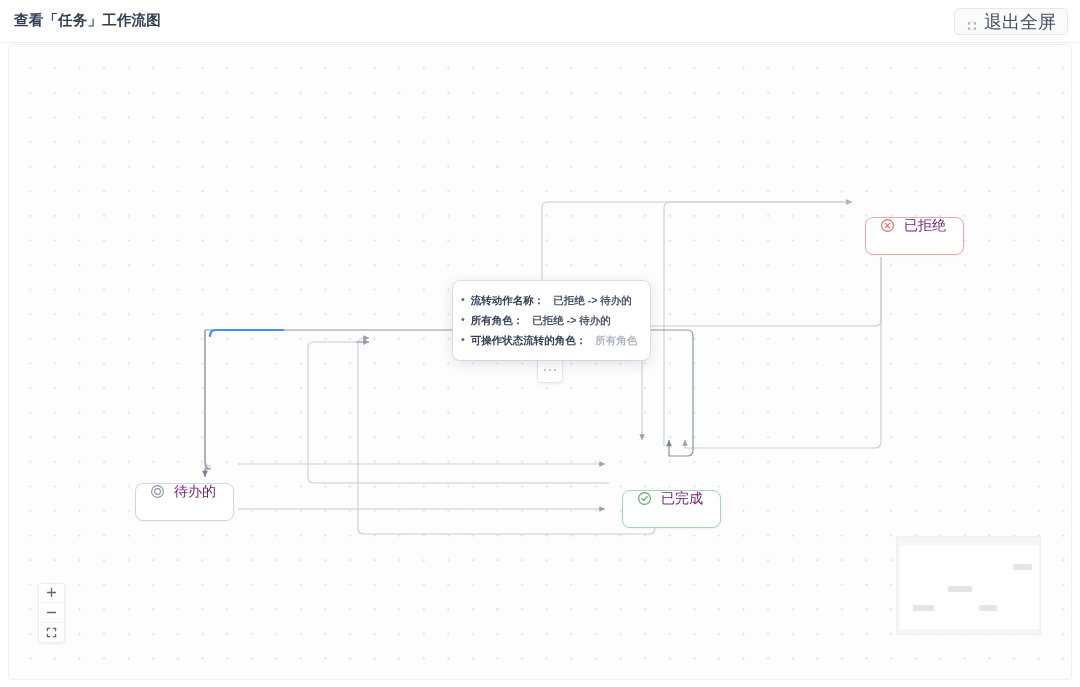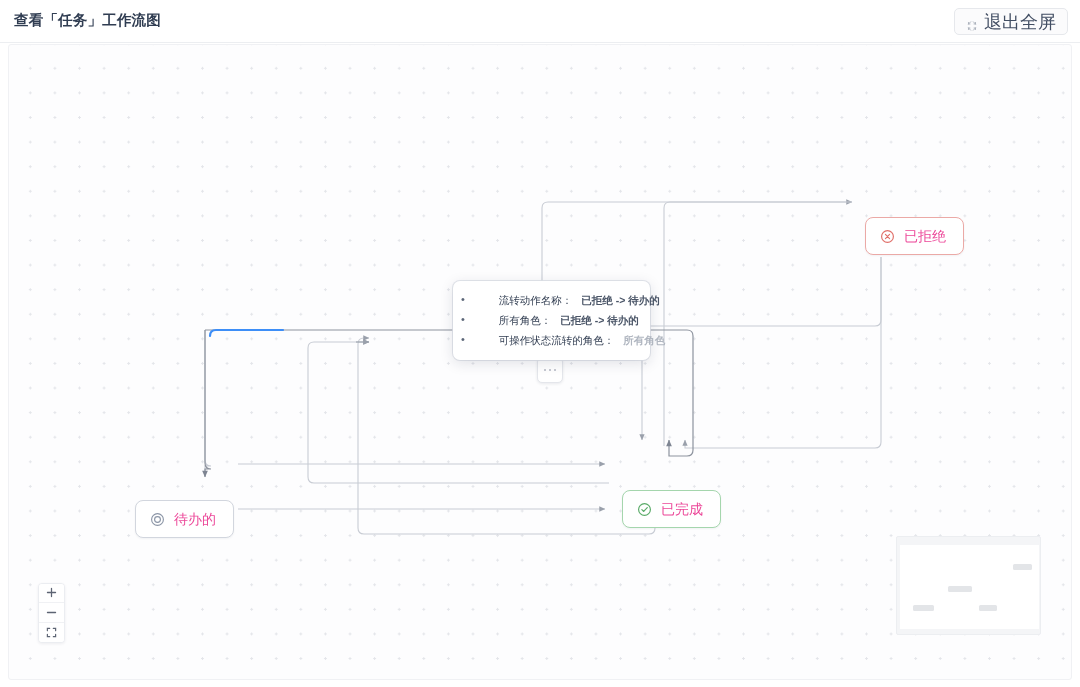--- a/index.html
+++ b/index.html
@@ -52,33 +52,33 @@
     background-image: radial-gradient(circle, #dfe1e6 1px, rgba(0,0,0,0) 1.1px);
     background-size: 24.6px 24.6px;
     background-position: 9px 11px;
     opacity: .85;
   }
   .edge-layer { position: absolute; inset: 0; }
 
   
   .node {
     position: absolute;
-    display: flex; align-items: center; gap: 9px;
+    display: flex; gap: 9px;
     height: 38px; padding: 0 17px 0 14px;
     background: #ffffff;
     border: 1.3px solid #d4d7de;
     border-radius: 8px;
     box-shadow: 0 1px 2px rgba(25,35,60,.05);
-    font-size: 14px; color: #ec4899;
+    font-size: 14px; color: #701a75;
     cursor: pointer; white-space: nowrap;
   }
   .node .node-label { line-height: 1; }
   .node .node-icon { width: 15px; height: 15px; flex: none; display: block; }
 
-  .node.n-todo     { left: 126px; top: 455px; border-color: #d2d6de; }
+  .node.n-todo     { left: 126px; top: 438px; border-color: #d2d6de; }
   .node.n-progress { left: 369px; top: 319px; border-color: #d2d6de; }
   .node.n-rejected { left: 856px; top: 172px; border-color: #eba9a6; }
   .node.n-done     { left: 613px; top: 445px; border-color: #a5d6ad; }
 
   
   .edge-menu-btn {
     position: absolute; left: 528px; top: 312px;
     width: 26px; height: 26px;
     background: #ffffff;
     border: 1px solid #e4e6eb;
@@ -99,21 +99,21 @@
     padding: 9px 10px 9px 8px;
     z-index: 20;
   }
   .tt-row {
     display: flex; align-items: baseline; gap: 6px;
     font-size: 10.5px; line-height: 1.45;
     padding: 2.5px 0;
     white-space: nowrap;
   }
   .tt-bullet { color: #5a6577; font-size: 11px; line-height: 1; flex: none; transform: translateY(-1px); }
-  .tt-key { color: #323e52; font-weight: 400; margin-left: 28px; }
+  .tt-key { color: #323e52; font-weight: 700; }
   .tt-val { color: #4a5567; margin-left: 3px; font-weight: bold; }
   .tt-val.muted { color: #b0b6c0; }
 
   
   .zoom-controls {
     position: absolute; left: 29px; bottom: 36px;
     width: 27px;
     background: #ffffff;
     border: 1px solid #ebedf1;
     border-radius: 4px;

